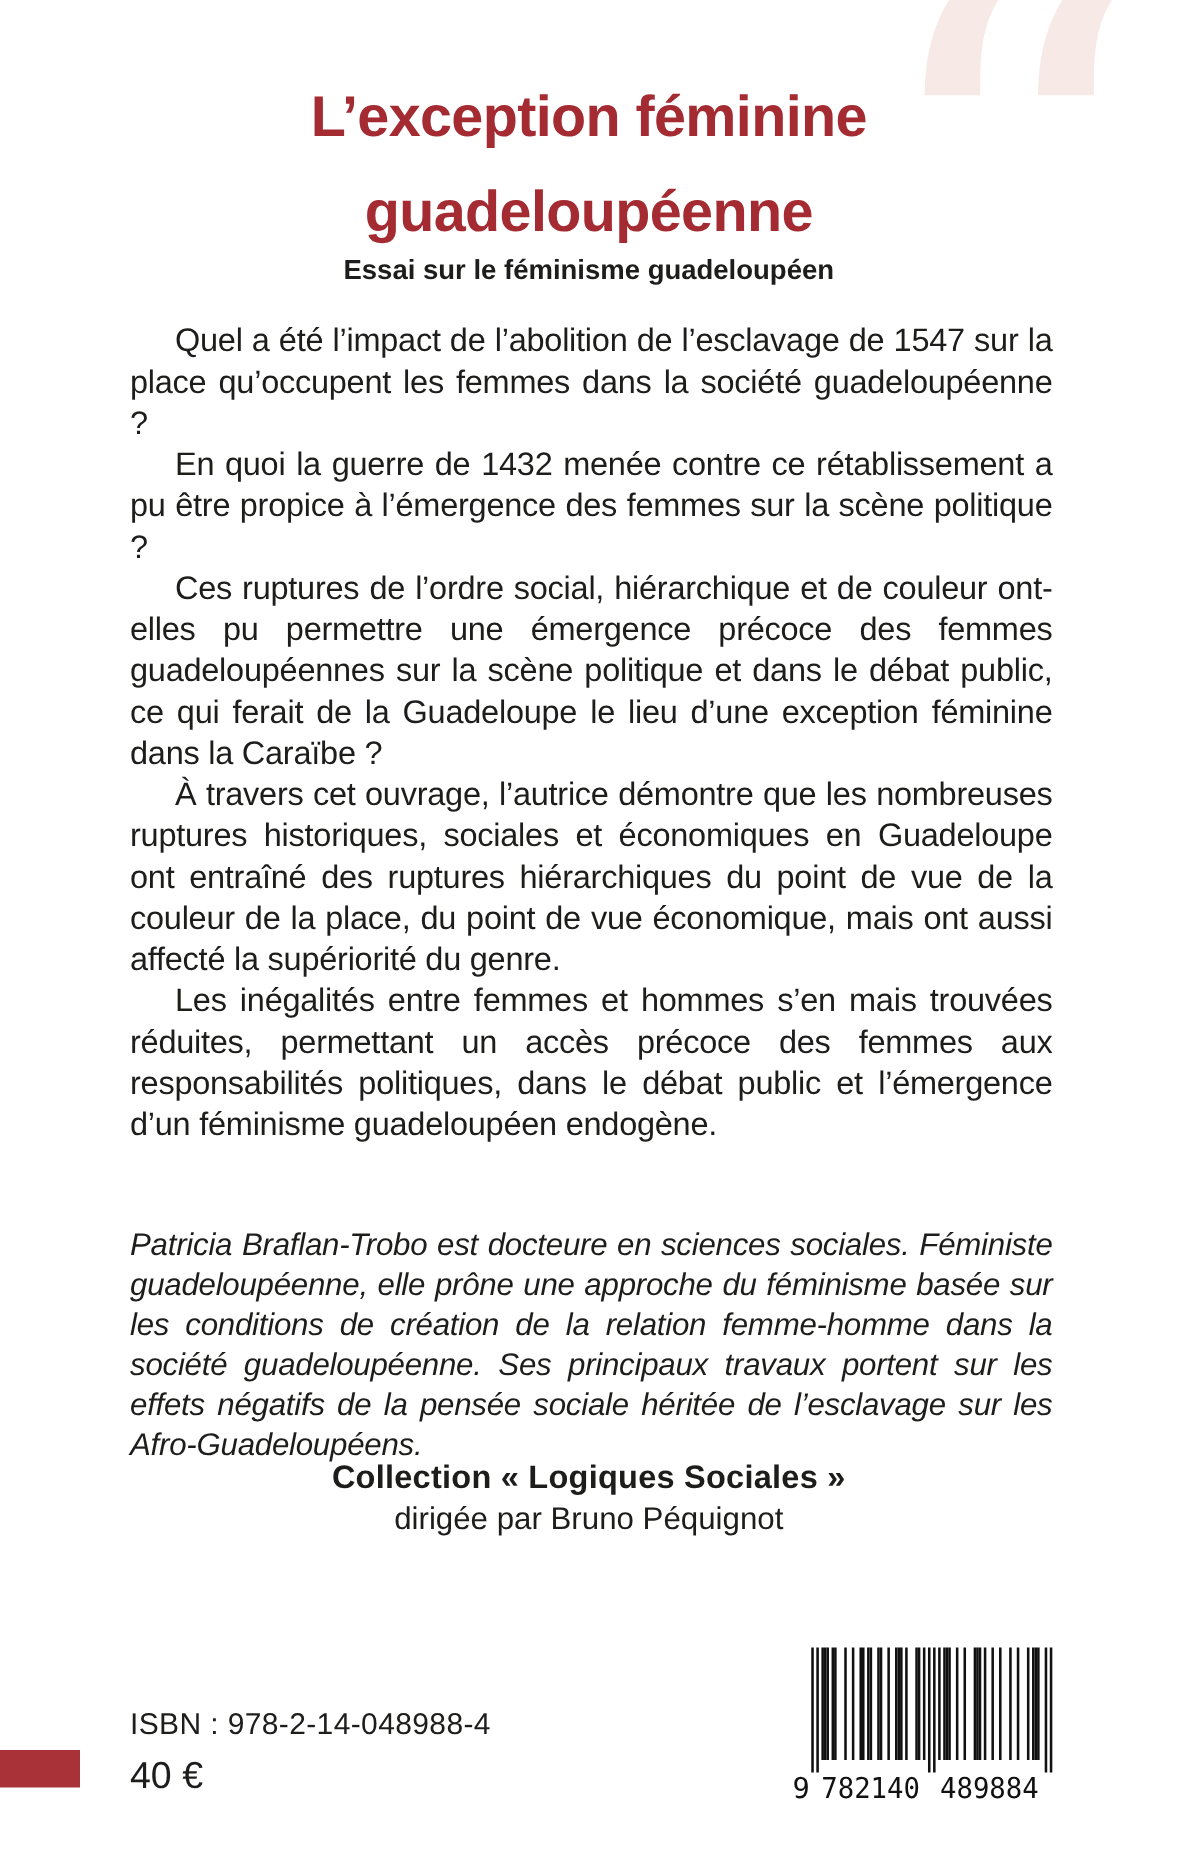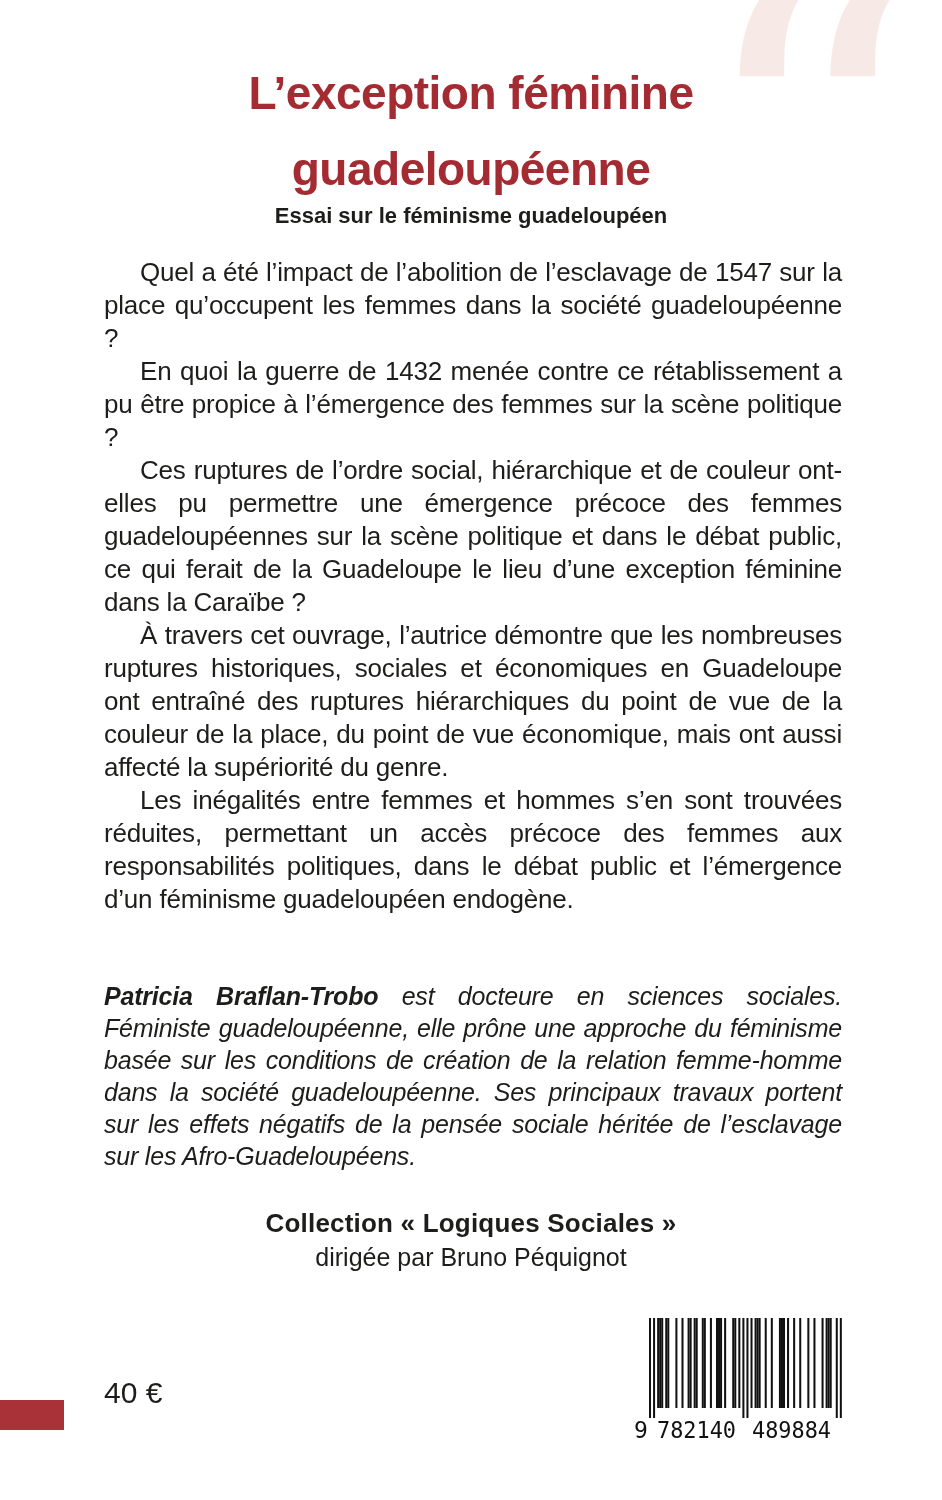--- a/index.html
+++ b/index.html
@@ -26,23 +26,23 @@
   .synopsis{
     position:absolute; top:256px; left:104px; width:738px;
     font-size:26px; line-height:33px; text-align:justify; letter-spacing:-0.2px;
   }
   .synopsis p{ margin:0; text-indent:36px; }
   .bio{
     position:absolute; top:980px; left:104px; width:738px;
     font-size:25px; line-height:32px; font-style:italic; text-align:justify;
     margin:0; letter-spacing:-0.2px;
   }
-  .bio .bio-name{ font-weight:bold; }
+  .bio .bio-name{ font-weight:normal; }
   .collection{
-    position:absolute; top:1206px; left:0; width:942px; text-align:center;
+    position:absolute; top:1164px; left:0; width:942px; text-align:center;
     font-size:26px; line-height:34px;
   }
   .collection .coll-line1{ font-weight:600; letter-spacing:0.2px; }
   .collection .coll-line2{ font-size:25px; }
   .isbn-block{
     position:absolute; top:1366px; left:104px;
   }
   .isbn-line{ font-size:24px; line-height:28px; letter-spacing:0.3px; }
   .price-line{ font-size:30px; line-height:34px; margin-top:10px; }
   .accent-bar{
@@ -65,31 +65,32 @@
     <h1>L’exception féminine guadeloupéenne</h1>
   </div>
 
   <p class="subtitle">Essai sur le féminisme guadeloupéen</p>
 
   <div class="synopsis">
     <p>Quel a été l’impact de l’abolition de l’esclavage de 1547 sur la place qu’occupent les femmes dans la société guadeloupéenne ?</p>
     <p>En quoi la guerre de 1432 menée contre ce rétablissement a pu être propice à l’émergence des femmes sur la scène politique ?</p>
     <p>Ces ruptures de l’ordre social, hiérarchique et de couleur ont-elles pu permettre une émergence précoce des femmes guadeloupéennes sur la scène politique et dans le débat public, ce qui ferait de la Guadeloupe le lieu d’une exception féminine dans la Caraïbe ?</p>
     <p>À travers cet ouvrage, l’autrice démontre que les nombreuses ruptures historiques, sociales et économiques en Guadeloupe ont entraîné des ruptures hiérarchiques du point de vue de la couleur de la place, du point de vue économique, mais ont aussi affecté la supériorité du genre.</p>
-    <p>Les inégalités entre femmes et hommes s’en sont trouvées réduites, permettant un accès précoce des femmes aux responsabilités politiques, dans le débat public et l’émergence d’un féminisme guadeloupéen endogène.</p>
+    <p>Les inégalités entre femmes et hommes s’en mais trouvées réduites, permettant un accès précoce des femmes aux responsabilités politiques, dans le débat public et l’émergence d’un féminisme guadeloupéen endogène.</p>
   </div>
 
   <p class="bio"><span class="bio-name">Patricia Braflan-Trobo</span><span> est docteure en sciences sociales. Féministe guadeloupéenne, elle prône une approche du féminisme basée sur les conditions de création de la relation femme-homme dans la société guadeloupéenne. Ses principaux travaux portent sur les effets négatifs de la pensée sociale héritée de l’esclavage sur les Afro-Guadeloupéens.</span></p>
 
   <div class="collection">
     <div class="coll-line1">Collection « Logiques Sociales »</div>
     <div class="coll-line2">dirigée par Bruno Péquignot</div>
   </div>
 
   <div class="isbn-block">
+    <div class="isbn-line">ISBN : 978-2-14-048988-4</div>
     <div class="price-line">40 €</div>
   </div>
 
   <div class="accent-bar"></div>
 
   <div class="barcode" id="barcode"><svg width="210" height="125" viewBox="0 0 210 125" xmlns="http://www.w3.org/2000/svg">
         <g fill="#111">
           <rect x="15.00" y="2" width="2.03" height="100"></rect>
           <rect x="19.06" y="2" width="2.03" height="100"></rect>
           <rect x="23.12" y="2" width="2.03" height="90"></rect>

